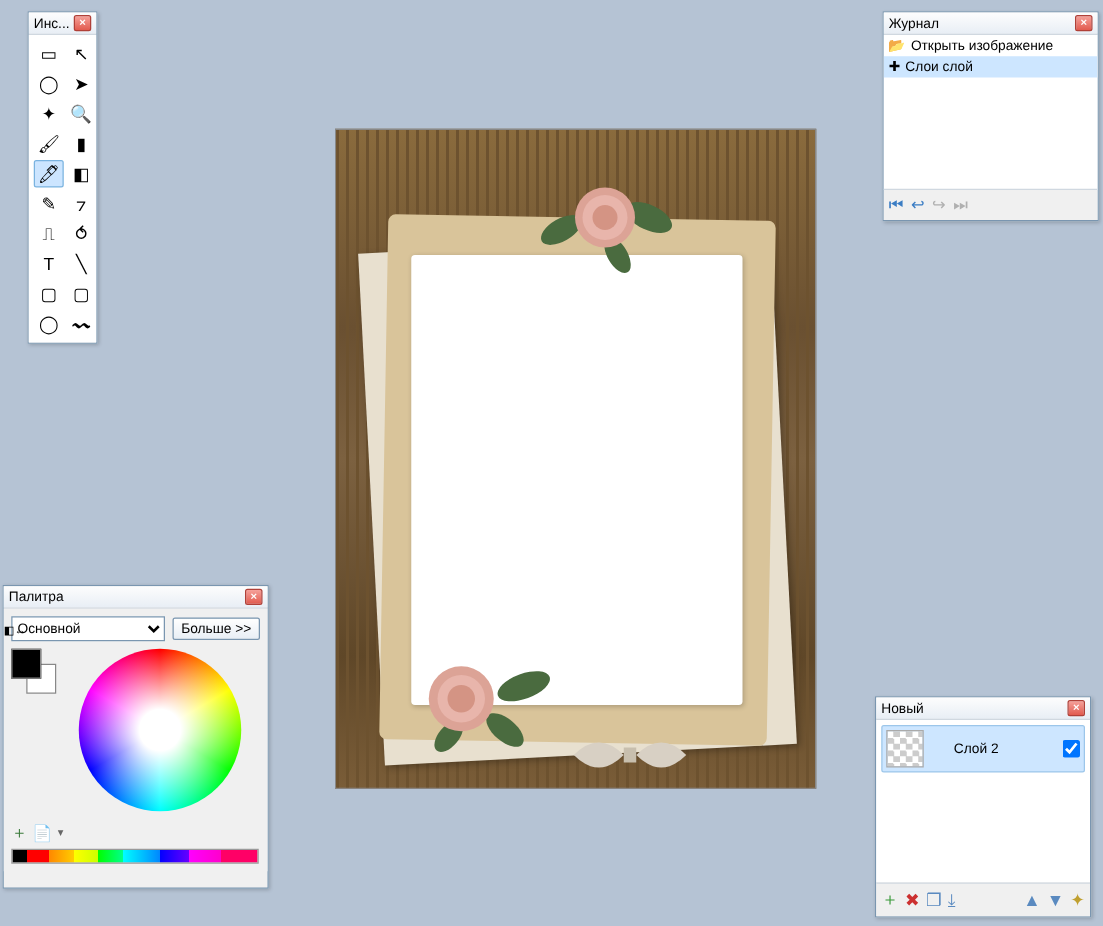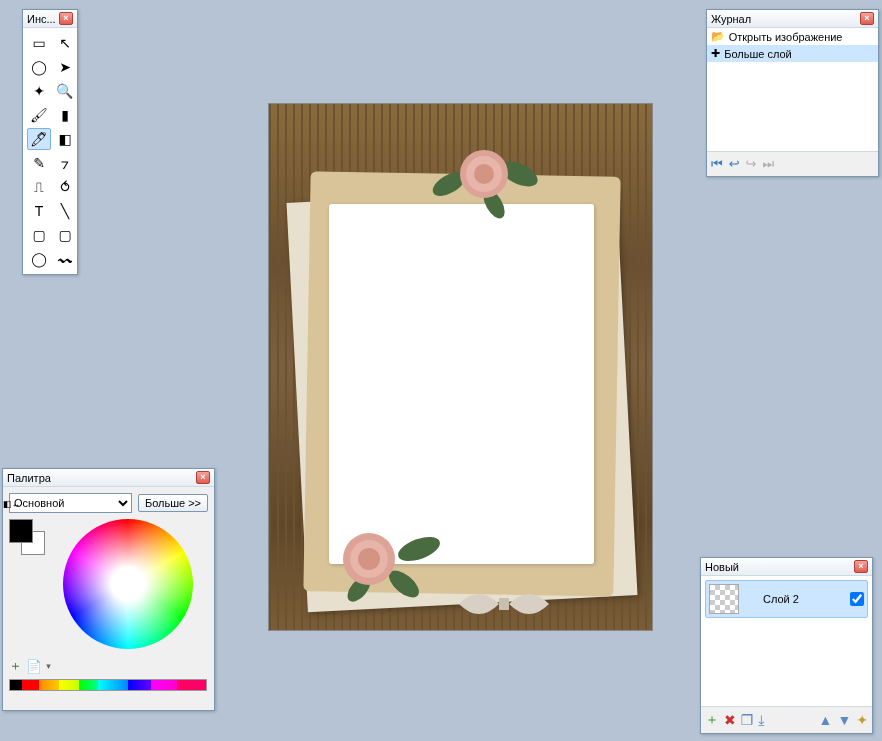--- a/index.html
+++ b/index.html
@@ -228,21 +228,21 @@
     <span>Журнал</span>
     <span class="close-btn">×</span>
   </div>
   <div class="journal-list" id="journal-list">
       <div class="journal-item">
         <span style="font-size: 11px;">📂</span>
         <span>Открыть изображение</span>
       </div>
       <div class="journal-item selected">
         <span style="font-size: 11px;">✚</span>
-        <span>Больше слой</span>
+        <span>Слои слой</span>
       </div>
     </div>
   <div class="journal-nav">
     <span class="nav-btn">⏮</span>
     <span class="nav-btn">↩</span>
     <span class="nav-btn disabled">↪</span>
     <span class="nav-btn disabled">⏭</span>
   </div>
 </div>
 

